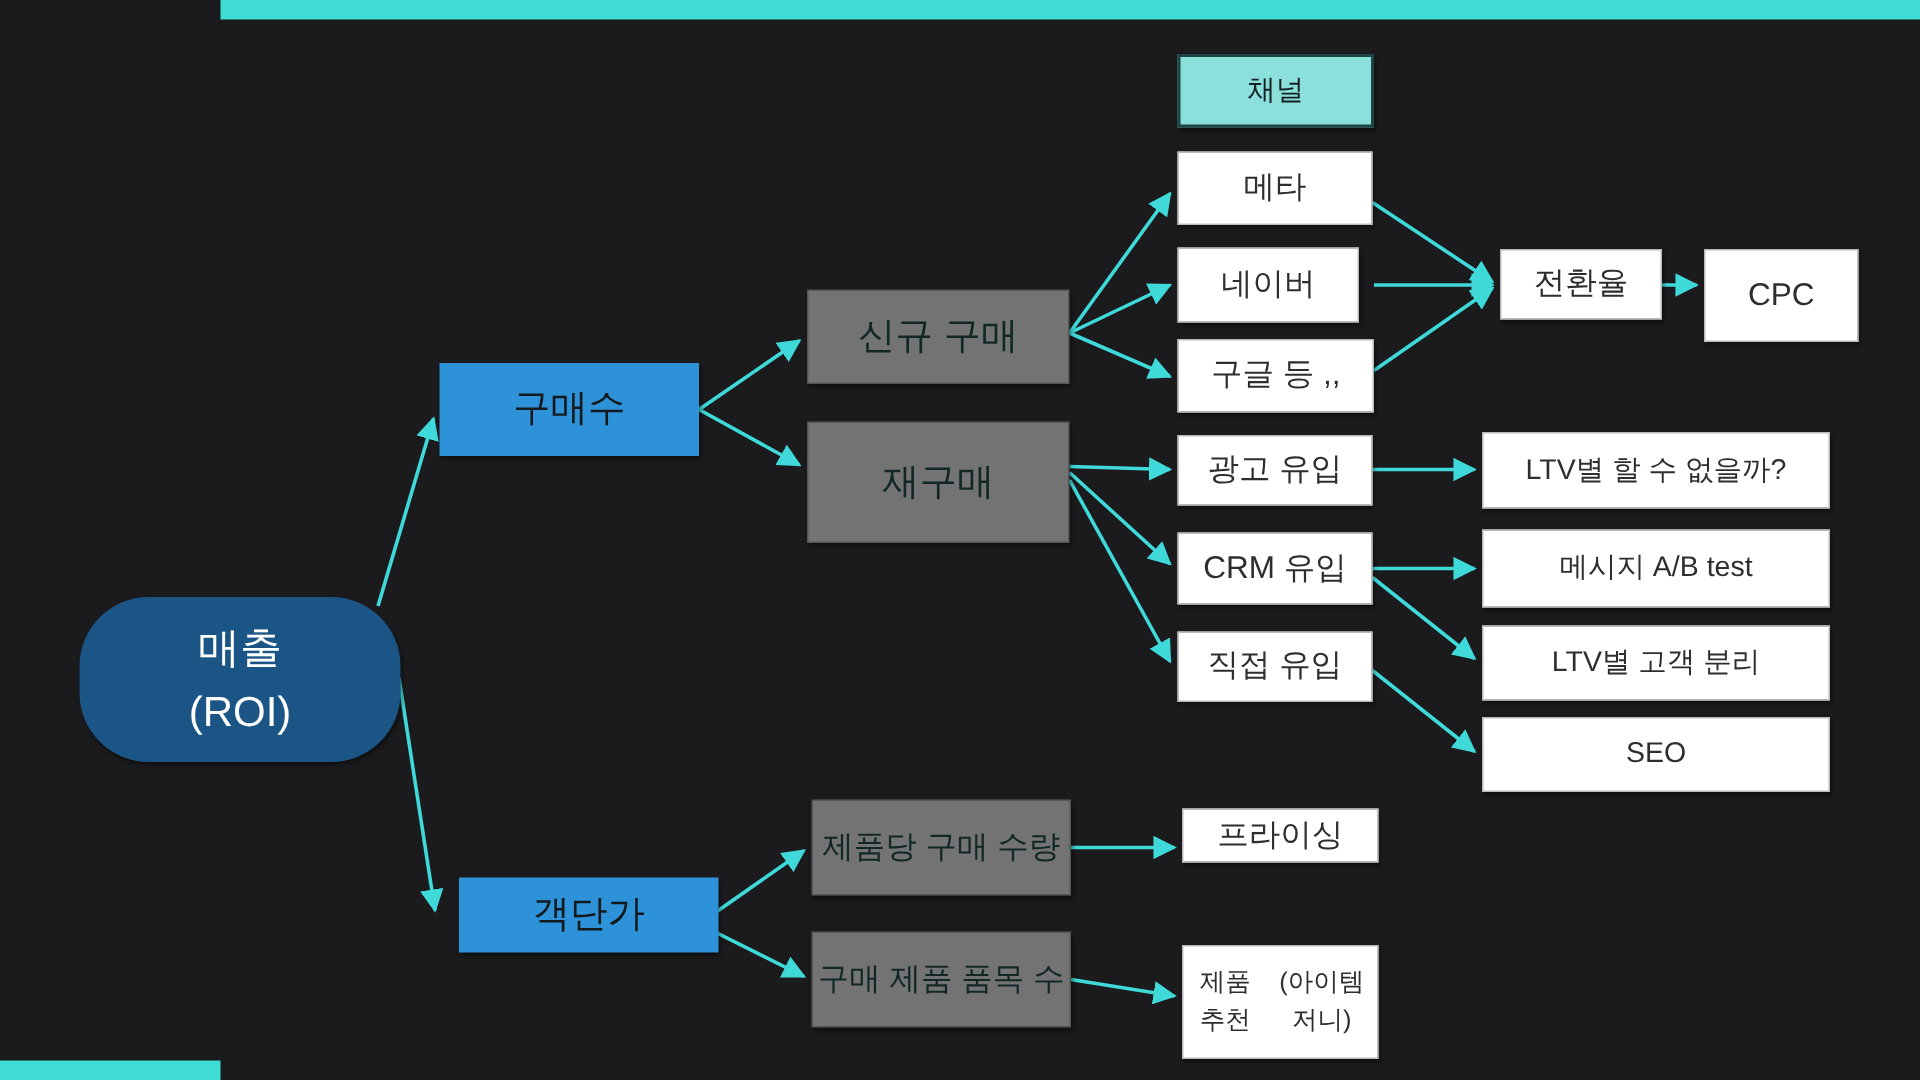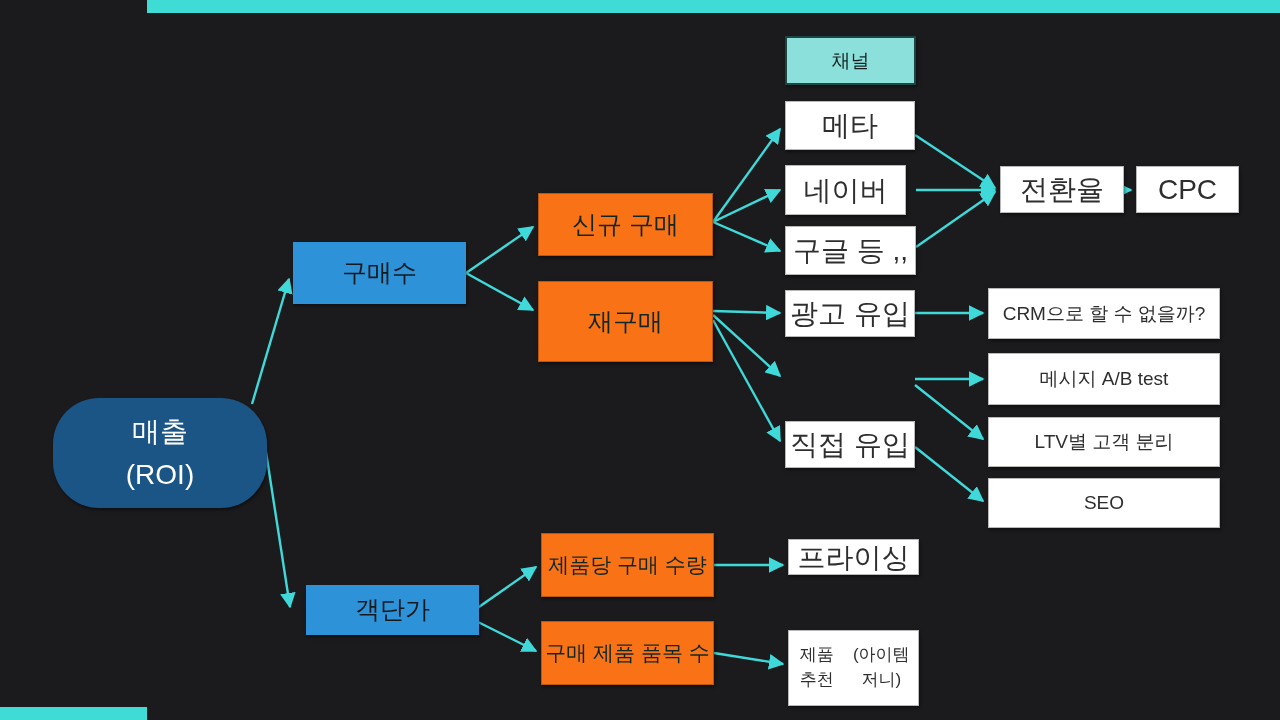--- a/index.html
+++ b/index.html
@@ -15,31 +15,31 @@
     box-shadow:1px 2px 3px rgba(0,0,0,0.45);
   }
   .node-dark-blue{
     background:#1a5586;color:#ffffff;border-radius:46px;
     font-size:28px;flex-direction:column;line-height:1.55;
   }
   .node-blue{
     background:#2d92d8;color:#14191d;font-size:25px;
   }
   .node-teal{
-    background:#f97316;color:#102726;font-size:25px;
+    background:#737373;color:#102726;font-size:25px;
     border:1px solid rgba(0,0,0,0.25);
   }
   .node-teal.small{font-size:21px;}
   .node-light-teal{
     background:#8ce0dc;color:#14201f;font-size:19px;
     border:2px solid rgba(10,40,40,0.85);
     font-family:Liberation Serif, serif;
   }
   .node-white{
-    background:#ffffff;color:#2e2e2e;font-size:28px;
+    background:#ffffff;color:#2e2e2e;font-size:21px;
     border:1px solid #b9b9b9;
   }
   .node-white.long{font-size:19px;}
   .node-white.two-line{font-size:17px;flex-direction:row;line-height:1.45;}
   svg.connectors{position:absolute;left:0;top:0;width:1280px;height:720px;pointer-events:none;}
   svg.connectors line{stroke:#3fd9da;stroke-width:2.4;}
 </style>
 </head>
 <body>
 
@@ -129,35 +129,38 @@
   </div>
 
   <div class="node node-white" style="left:785px;top:226px;width:131px;height:49px;text-align:center;">
     <span>구글 등 ,,</span>
   </div>
 
   <div class="node node-white" style="left:785px;top:290px;width:130px;height:47px;">
     <span>광고 유입</span>
   </div>
 
+  <div class="node node-white" style="left:785px;top:355px;width:130px;height:48px;">
+    <span>CRM 유입</span>
+  </div>
 
   <div class="node node-white" style="left:785px;top:421px;width:130px;height:47px;">
     <span>직접 유입</span>
   </div>
 
-  <div class="node node-white" style="left:1000px;top:166px;width:124px;height:47px;">
+  <div class="node node-white" style="left:1000px;top:166px;width:108px;height:47px;">
     <span>전환율</span>
   </div>
 
-  <div class="node node-white" style="left:1136px;top:166px;width:103px;height:47px;">
+  <div class="node node-white" style="left:1136px;top:166px;width:103px;height:62px;">
     <span>CPC</span>
   </div>
 
   <div class="node node-white long" style="left:988px;top:288px;width:232px;height:51px;">
-    <span>CRM으로 할 수 없을까?</span>
+    <span>LTV별 할 수 없을까?</span>
   </div>
 
   <div class="node node-white long" style="left:988px;top:353px;width:232px;height:52px;">
     <span>메시지 A/B test</span>
   </div>
 
   <div class="node node-white long" style="left:988px;top:417px;width:232px;height:50px;">
     <span>LTV별 고객 분리</span>
   </div>
 

